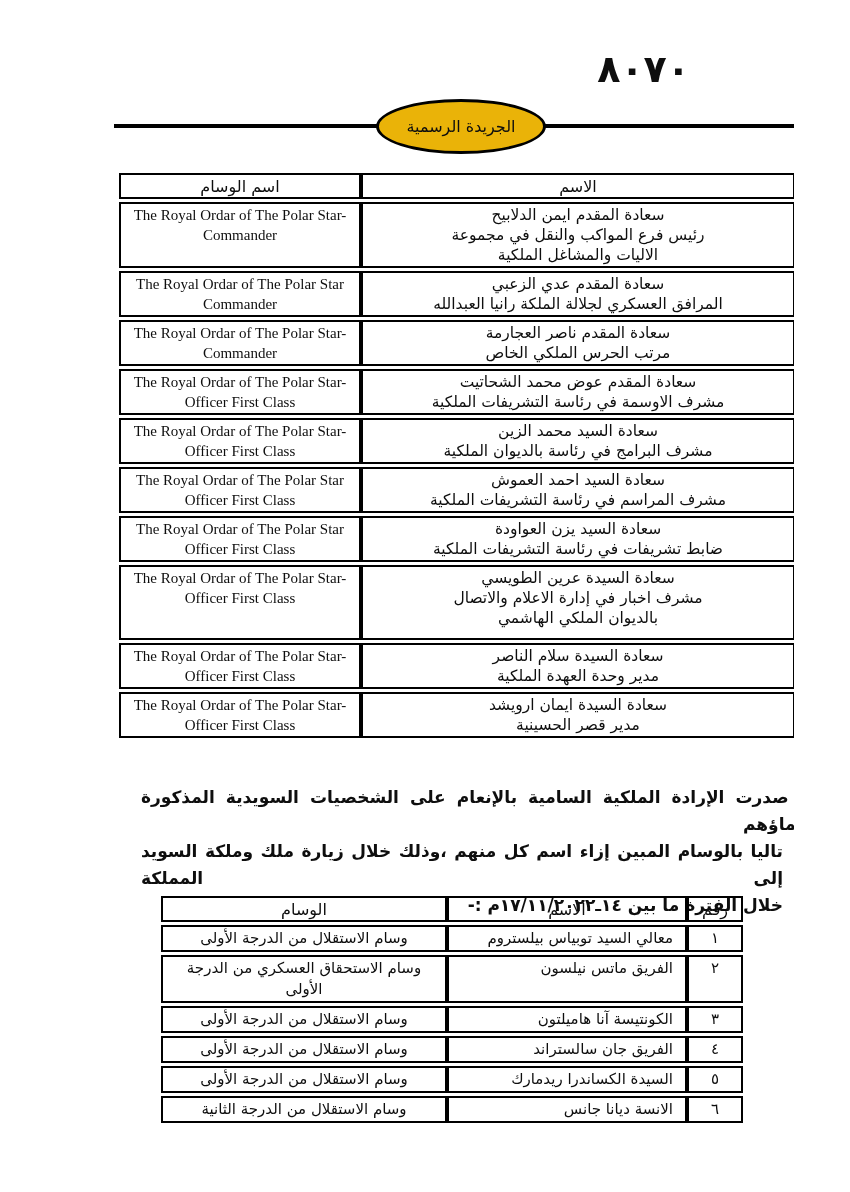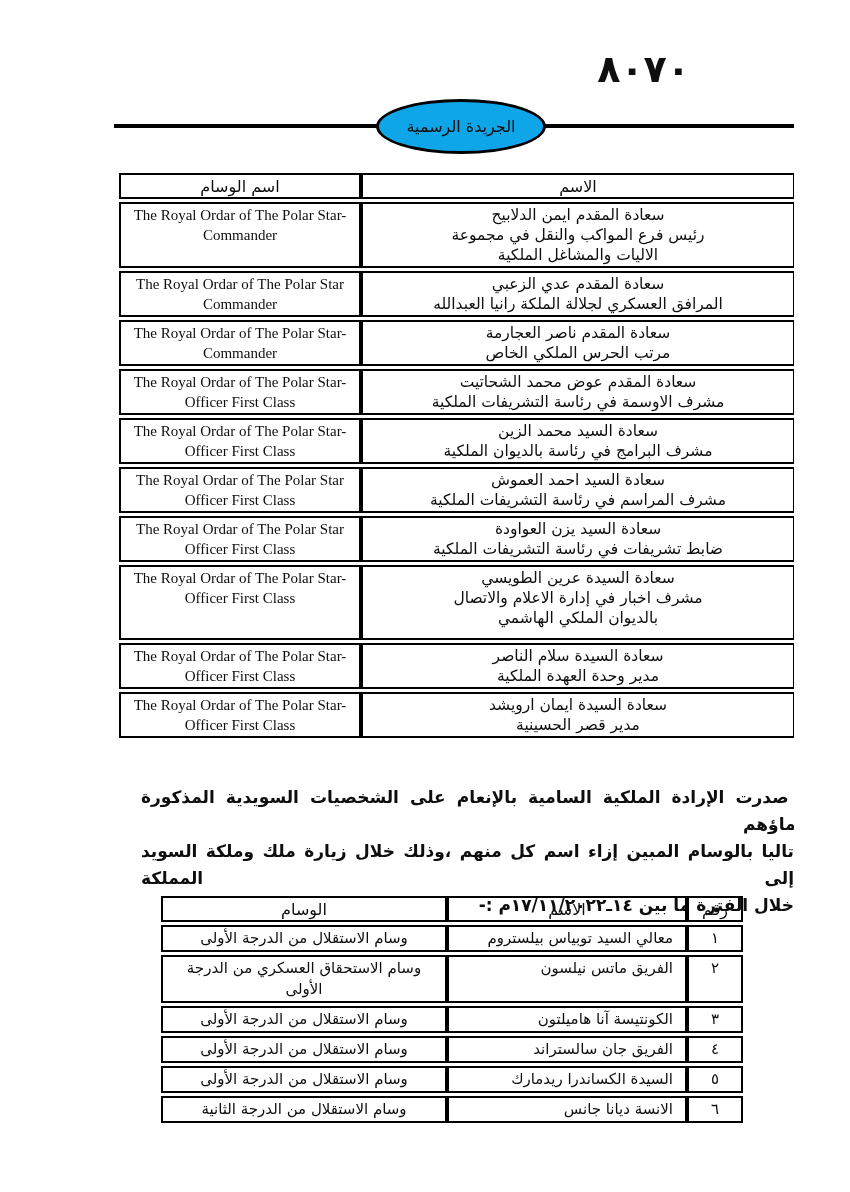--- a/index.html
+++ b/index.html
@@ -8,21 +8,21 @@
     font-family:"DejaVu Sans",sans-serif;color:#0e0e0e;overflow:hidden;direction:rtl;
   }
   
   .page-number{
     position:absolute;top:50px;right:104px;font-size:38px;font-weight:bold;
     letter-spacing:14px;direction:ltr;line-height:1;
   }
   
   .header-rule{position:absolute;top:124px;left:58px;width:732px;height:4px;background:#000;}
   .gazette-oval{
-    position:absolute;top:99px;left:320px;width:170px;height:55px;background:#0ea5e9;
+    position:absolute;top:99px;left:320px;width:170px;height:55px;background:#eab308;
     border:3.5px solid #000;border-radius:50%;display:flex;align-items:center;justify-content:center;
     font-size:16px;font-weight:normal;z-index:2;box-sizing:border-box;
   }
   
   table{border-collapse:separate;border-spacing:0 3px;table-layout:fixed;direction:rtl;}
   th,td{border:2px solid #000;font-weight:normal;overflow:hidden;}
   th{font-size:16px;text-align:center;height:20px;padding:1px 2px;}
   td{vertical-align:top;}
   .c-num{text-align:center;font-size:15px;padding-top:19px;line-height:20px;}
   
@@ -34,21 +34,21 @@
     font-family:"Liberation Serif","DejaVu Serif",serif;direction:ltr;
     font-size:15px;text-align:center;line-height:20px;padding:1px 6px;
   }
   .t1 tr.pad-b td{padding-bottom:10px;}
   
   .para{
     position:absolute;top:784px;left:85px;width:678px;font-size:17px;font-weight:bold;
     line-height:27px;direction:rtl;
   }
   .para .ln{text-align:justify;text-align-last:justify;}
-  .para .ln.indent{margin-right:25px;}
+  .para .ln.indent{margin-right:36px;}
   .para .ln.last{text-align:right;text-align-last:right;}
   
   .table2-wrap{position:absolute;top:893px;left:105px;}
   .t2{width:582px;}
   .t2 td{height:21px;line-height:21px;font-size:15px;padding:1px 4px;}
   .t2 .c2-name{text-align:right;padding-right:12px;}
   .t2 .c2-medal{text-align:center;}
 </style>
 </head>
 <body>

